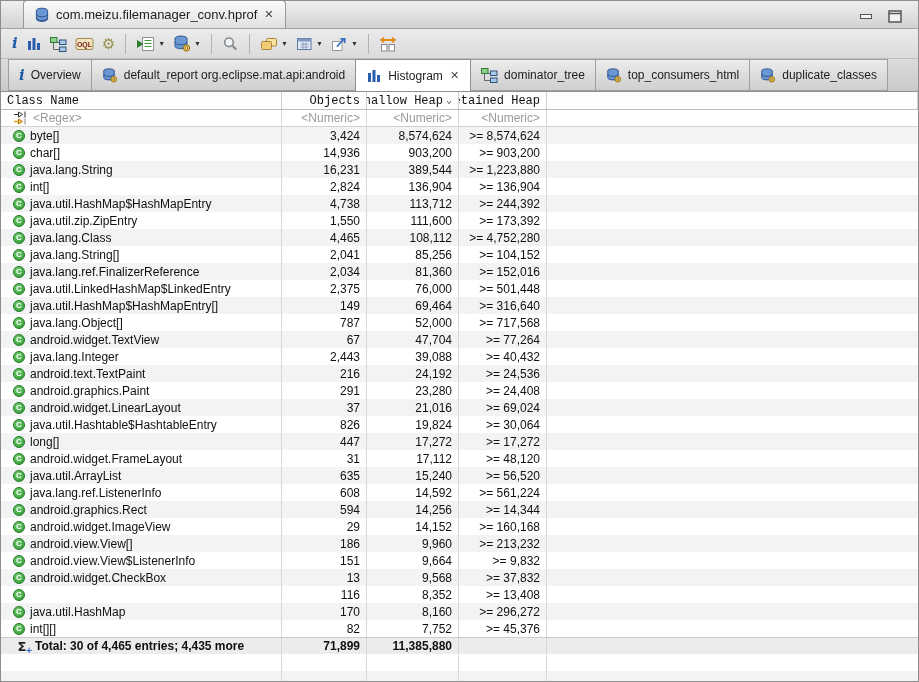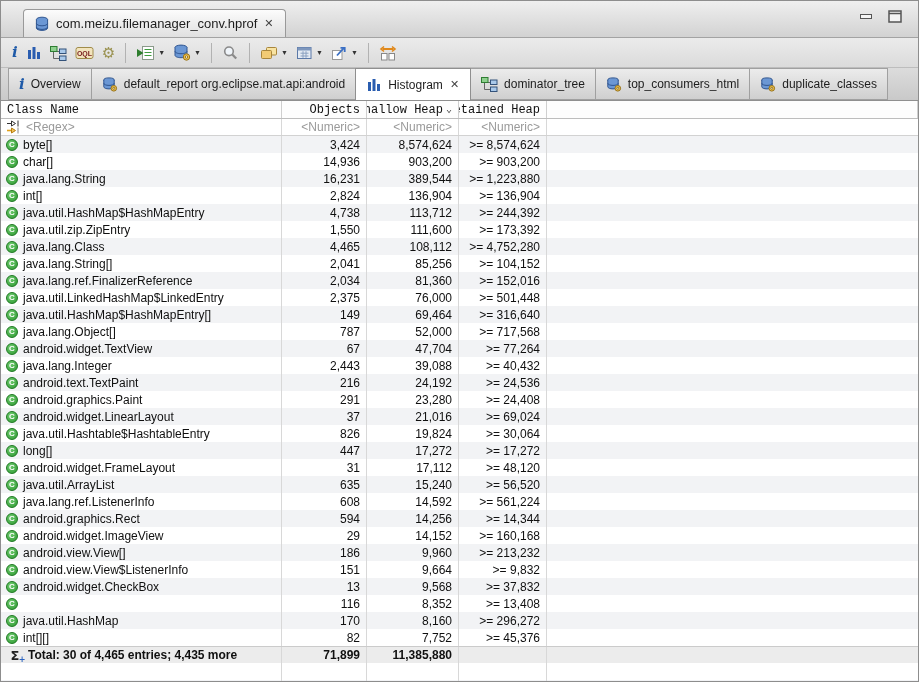--- a/index.html
+++ b/index.html
@@ -5,21 +5,21 @@
   * { box-sizing: border-box; }
   html,body { margin:0; padding:0; background:#b9b9b9; }
   body { font-family:"Liberation Sans", sans-serif; }
   .window {
     width:919px; height:682px; background:#fff;
     border:1px solid #8d8d8d; overflow:hidden;
     display:flex; flex-direction:column; position:relative;
   }
   
   .etab-bar {
-    height:37px; flex:none; position:relative;
+    height:28px; flex:none; position:relative;
     background:linear-gradient(#efefef,#d2d2d2);
     border-bottom:1px solid #a3a3a3;
     display:flex; align-items:flex-end;
   }
   .etab {
     height:28px; margin-left:22px; padding:0 10px;
     display:flex; align-items:center; gap:6px;
     background:linear-gradient(#fcfcfc,#e0e0e0);
     border:1px solid #999; border-bottom:none;
     border-radius:4px 4px 0 0;
@@ -70,21 +70,21 @@
   .trow { height:17px; }
   .trow.stripe { background:#f2f3f5; }
   .ttotal { height:17px; background:#ececec; font-weight:bold; border-top:1px solid #cbcbcb; }
   .cell {
     display:flex; align-items:center; padding:0 6px;
     border-right:1px solid #d8d8d8; overflow:hidden; white-space:nowrap;
   }
   .cell.fill { border-right:none; }
   .cell.num { justify-content:flex-end; }
   .thead .cell { border-right:1px solid #cfcfcf; }
-  .name-cell { padding-left:5px; gap:0; }
+  .name-cell { padding-left:12px; gap:0; }
   .cicon {
     width:12px; height:12px; flex:none; margin-right:5px; border-radius:50%;
     background:radial-gradient(circle at 35% 30%, #6fca6f, #2f9b32);
     border:1px solid #1e7a22; color:#fff;
     font:bold 8px "Liberation Sans", sans-serif;
     display:inline-flex; align-items:center; justify-content:center;
   }
   .sort-ind { font-size:10px; color:#333; margin-left:3px; line-height:1; }
   .sum-wrap { width:18px; flex:none; display:inline-flex; justify-content:center; margin-right:4px; }
 </style>

